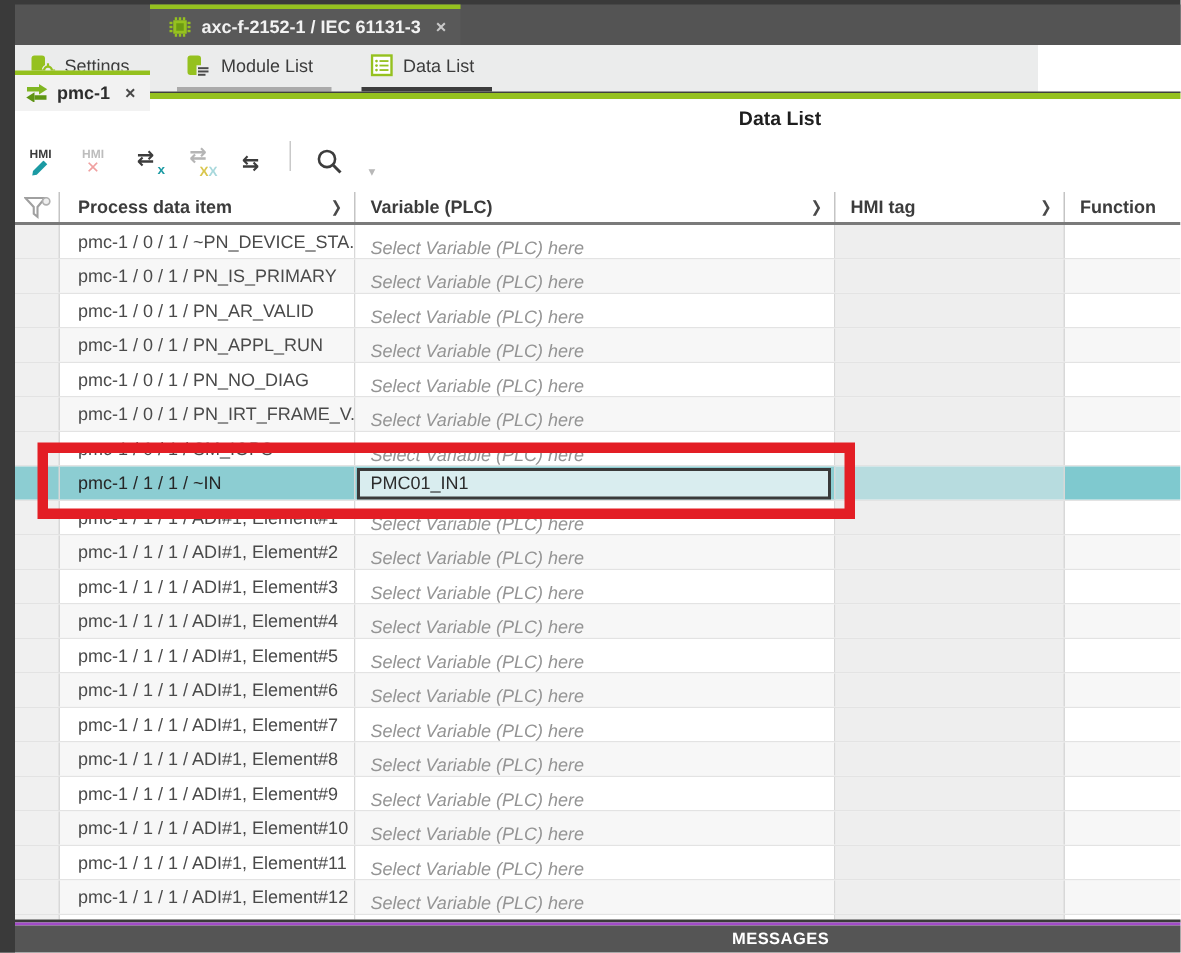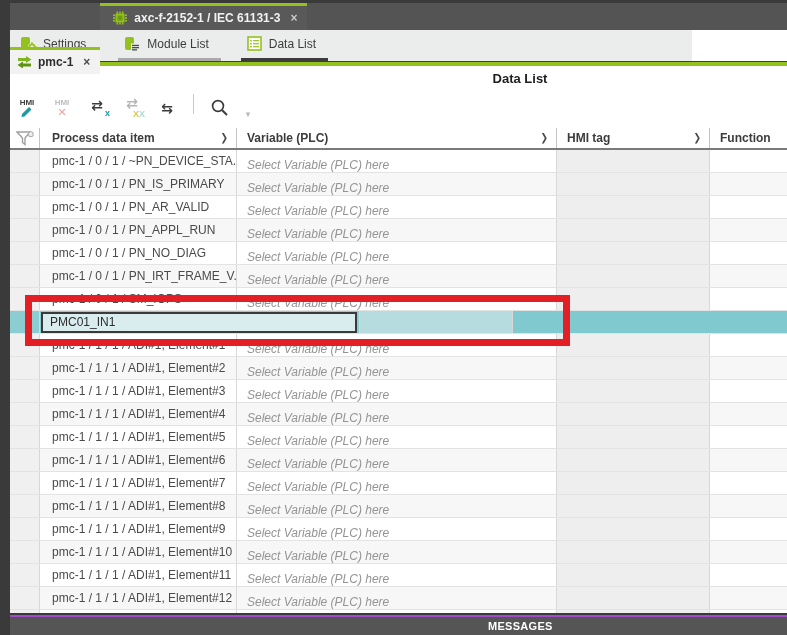--- a/index.html
+++ b/index.html
@@ -299,20 +299,21 @@
         <div class="cell c-filter"></div>
         <div class="cell c-item">pmc-1 / 0 / 1 / SM_IOPS</div>
         <div class="cell c-var">
           <span class="ph">Select Variable (PLC) here</span>
         </div>
         <div class="cell c-hmi"></div>
         <div class="cell c-fn"></div>
       </div>
       <div class="trow sel">
         <div class="cell c-filter"></div>
+        <div class="cell c-item">pmc-1 / 1 / 1 / ~IN</div>
         <div class="cell c-var">
           <div class="editbox">PMC01_IN1</div>
         </div>
         <div class="cell c-hmi"></div>
         <div class="cell c-fn"></div>
       </div>
       <div class="trow">
         <div class="cell c-filter"></div>
         <div class="cell c-item">pmc-1 / 1 / 1 / ADI#1, Element#1</div>
         <div class="cell c-var">

